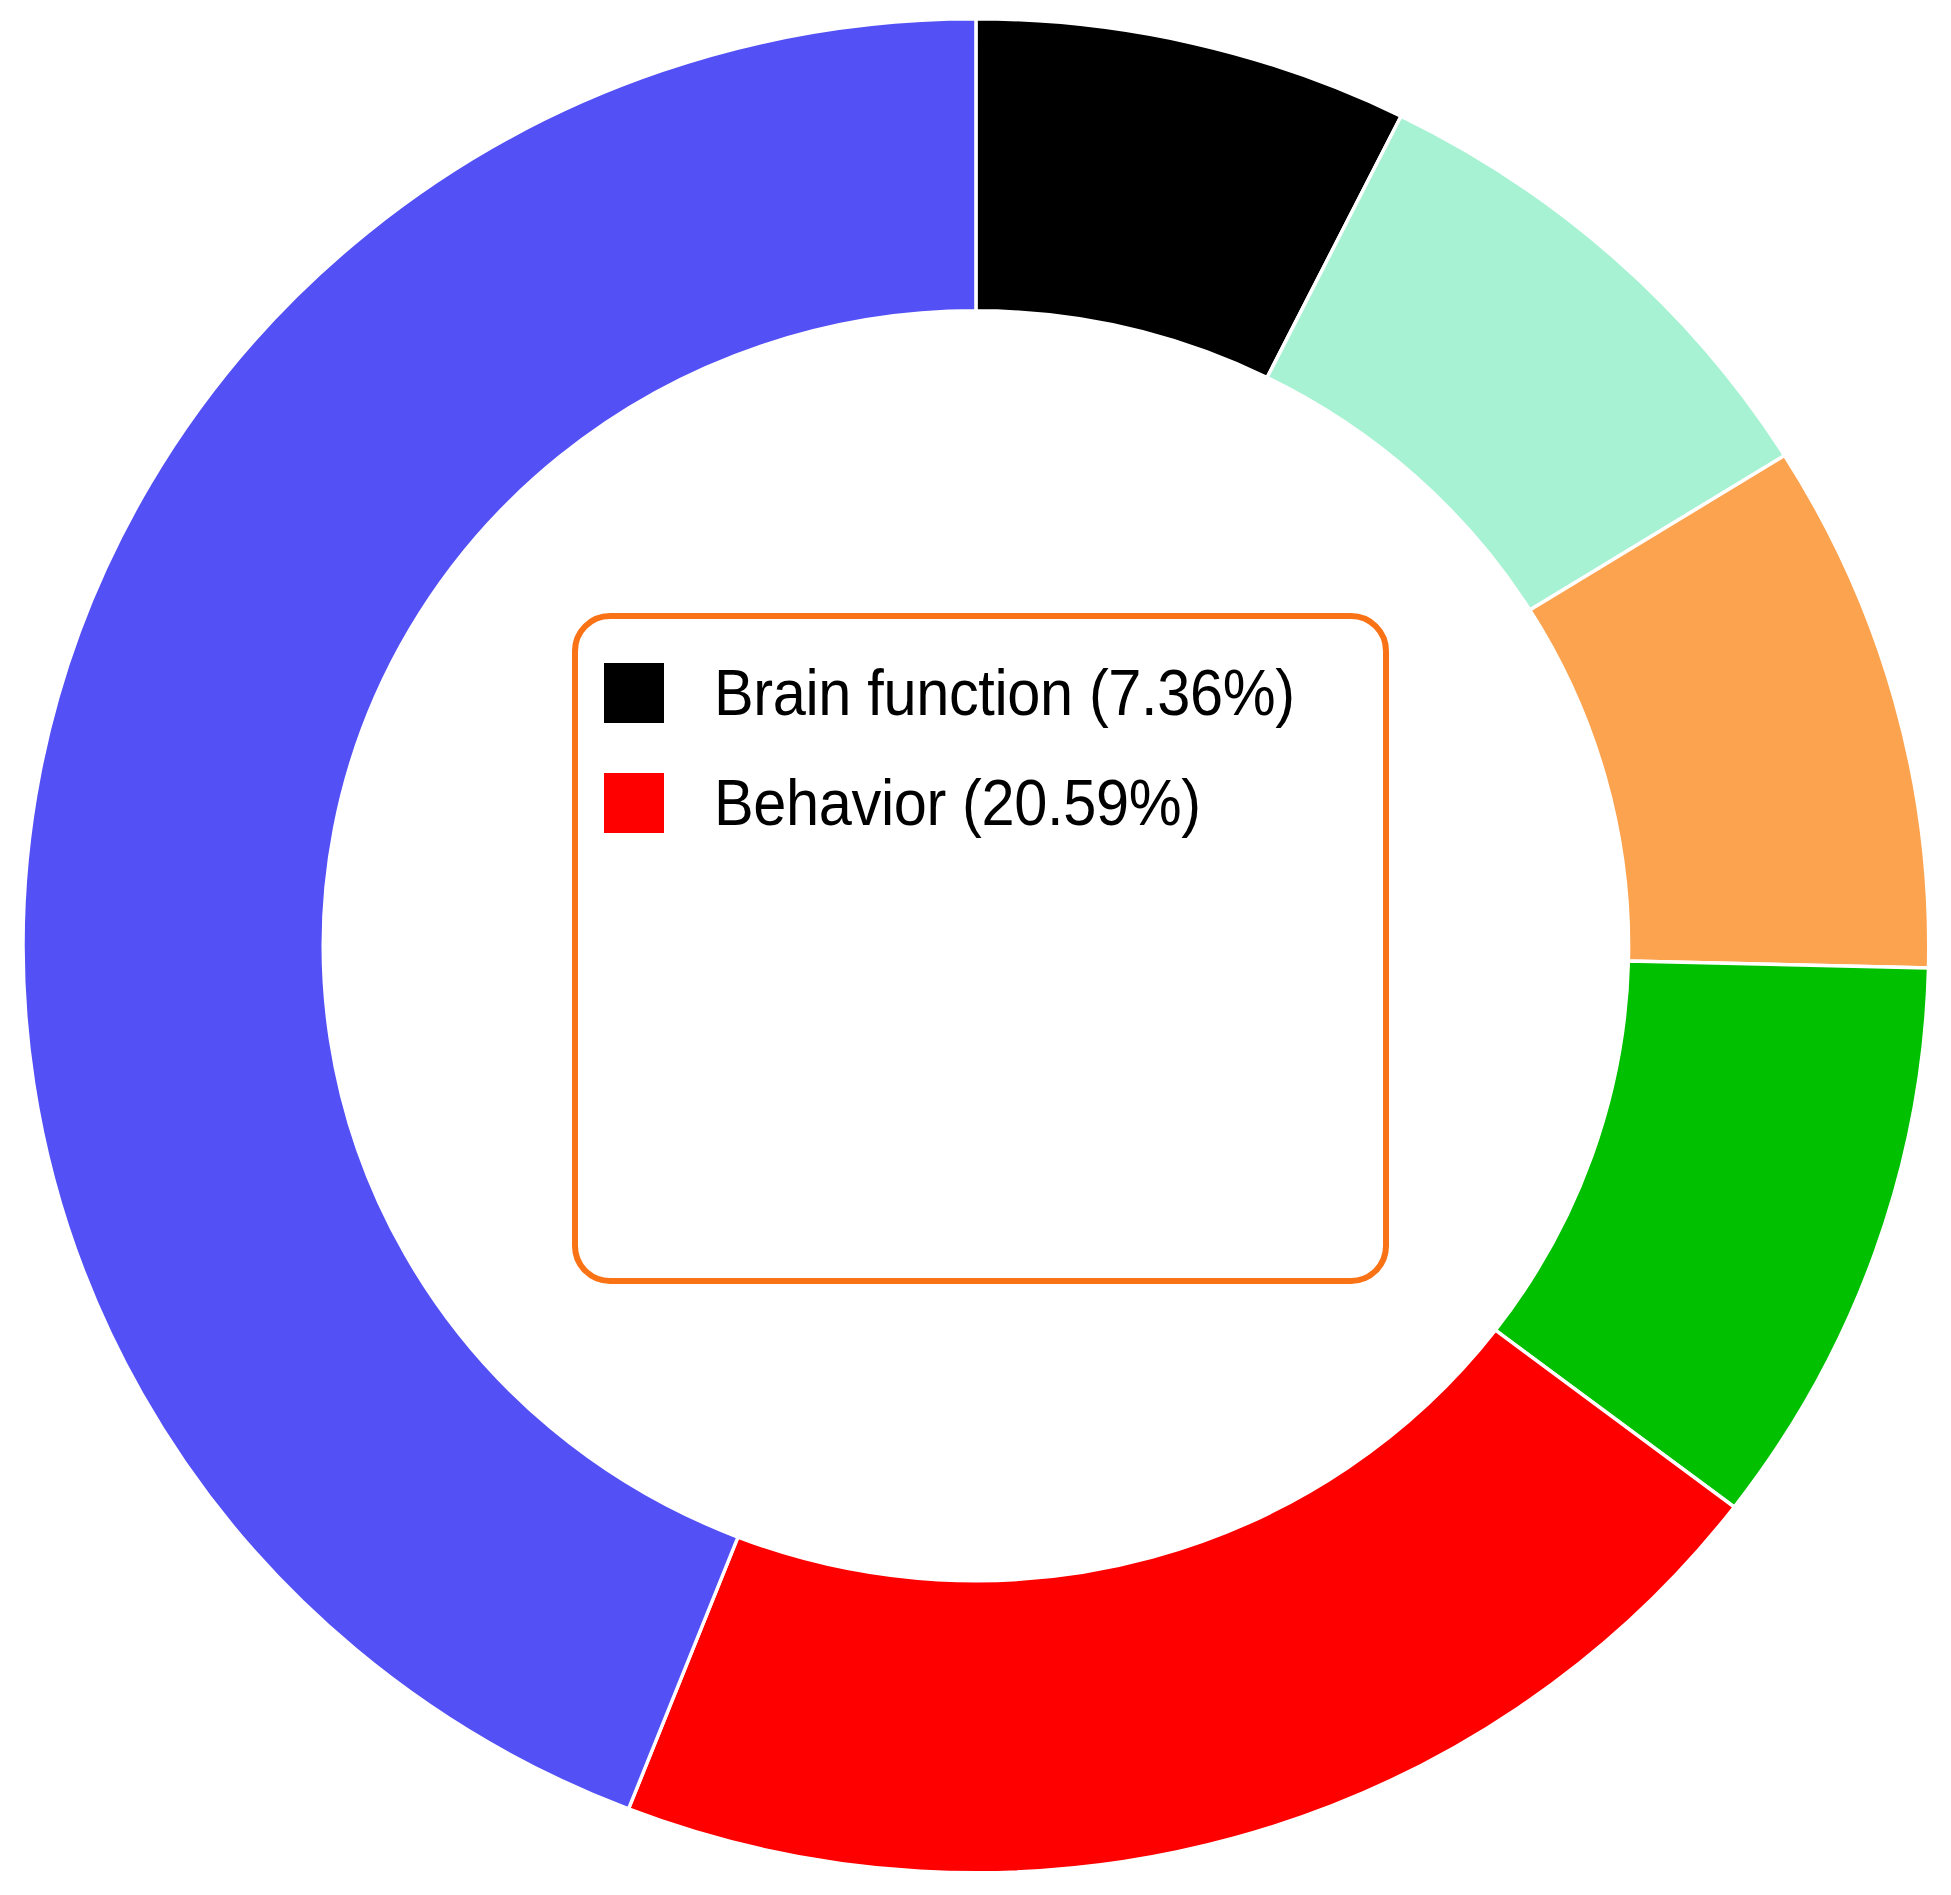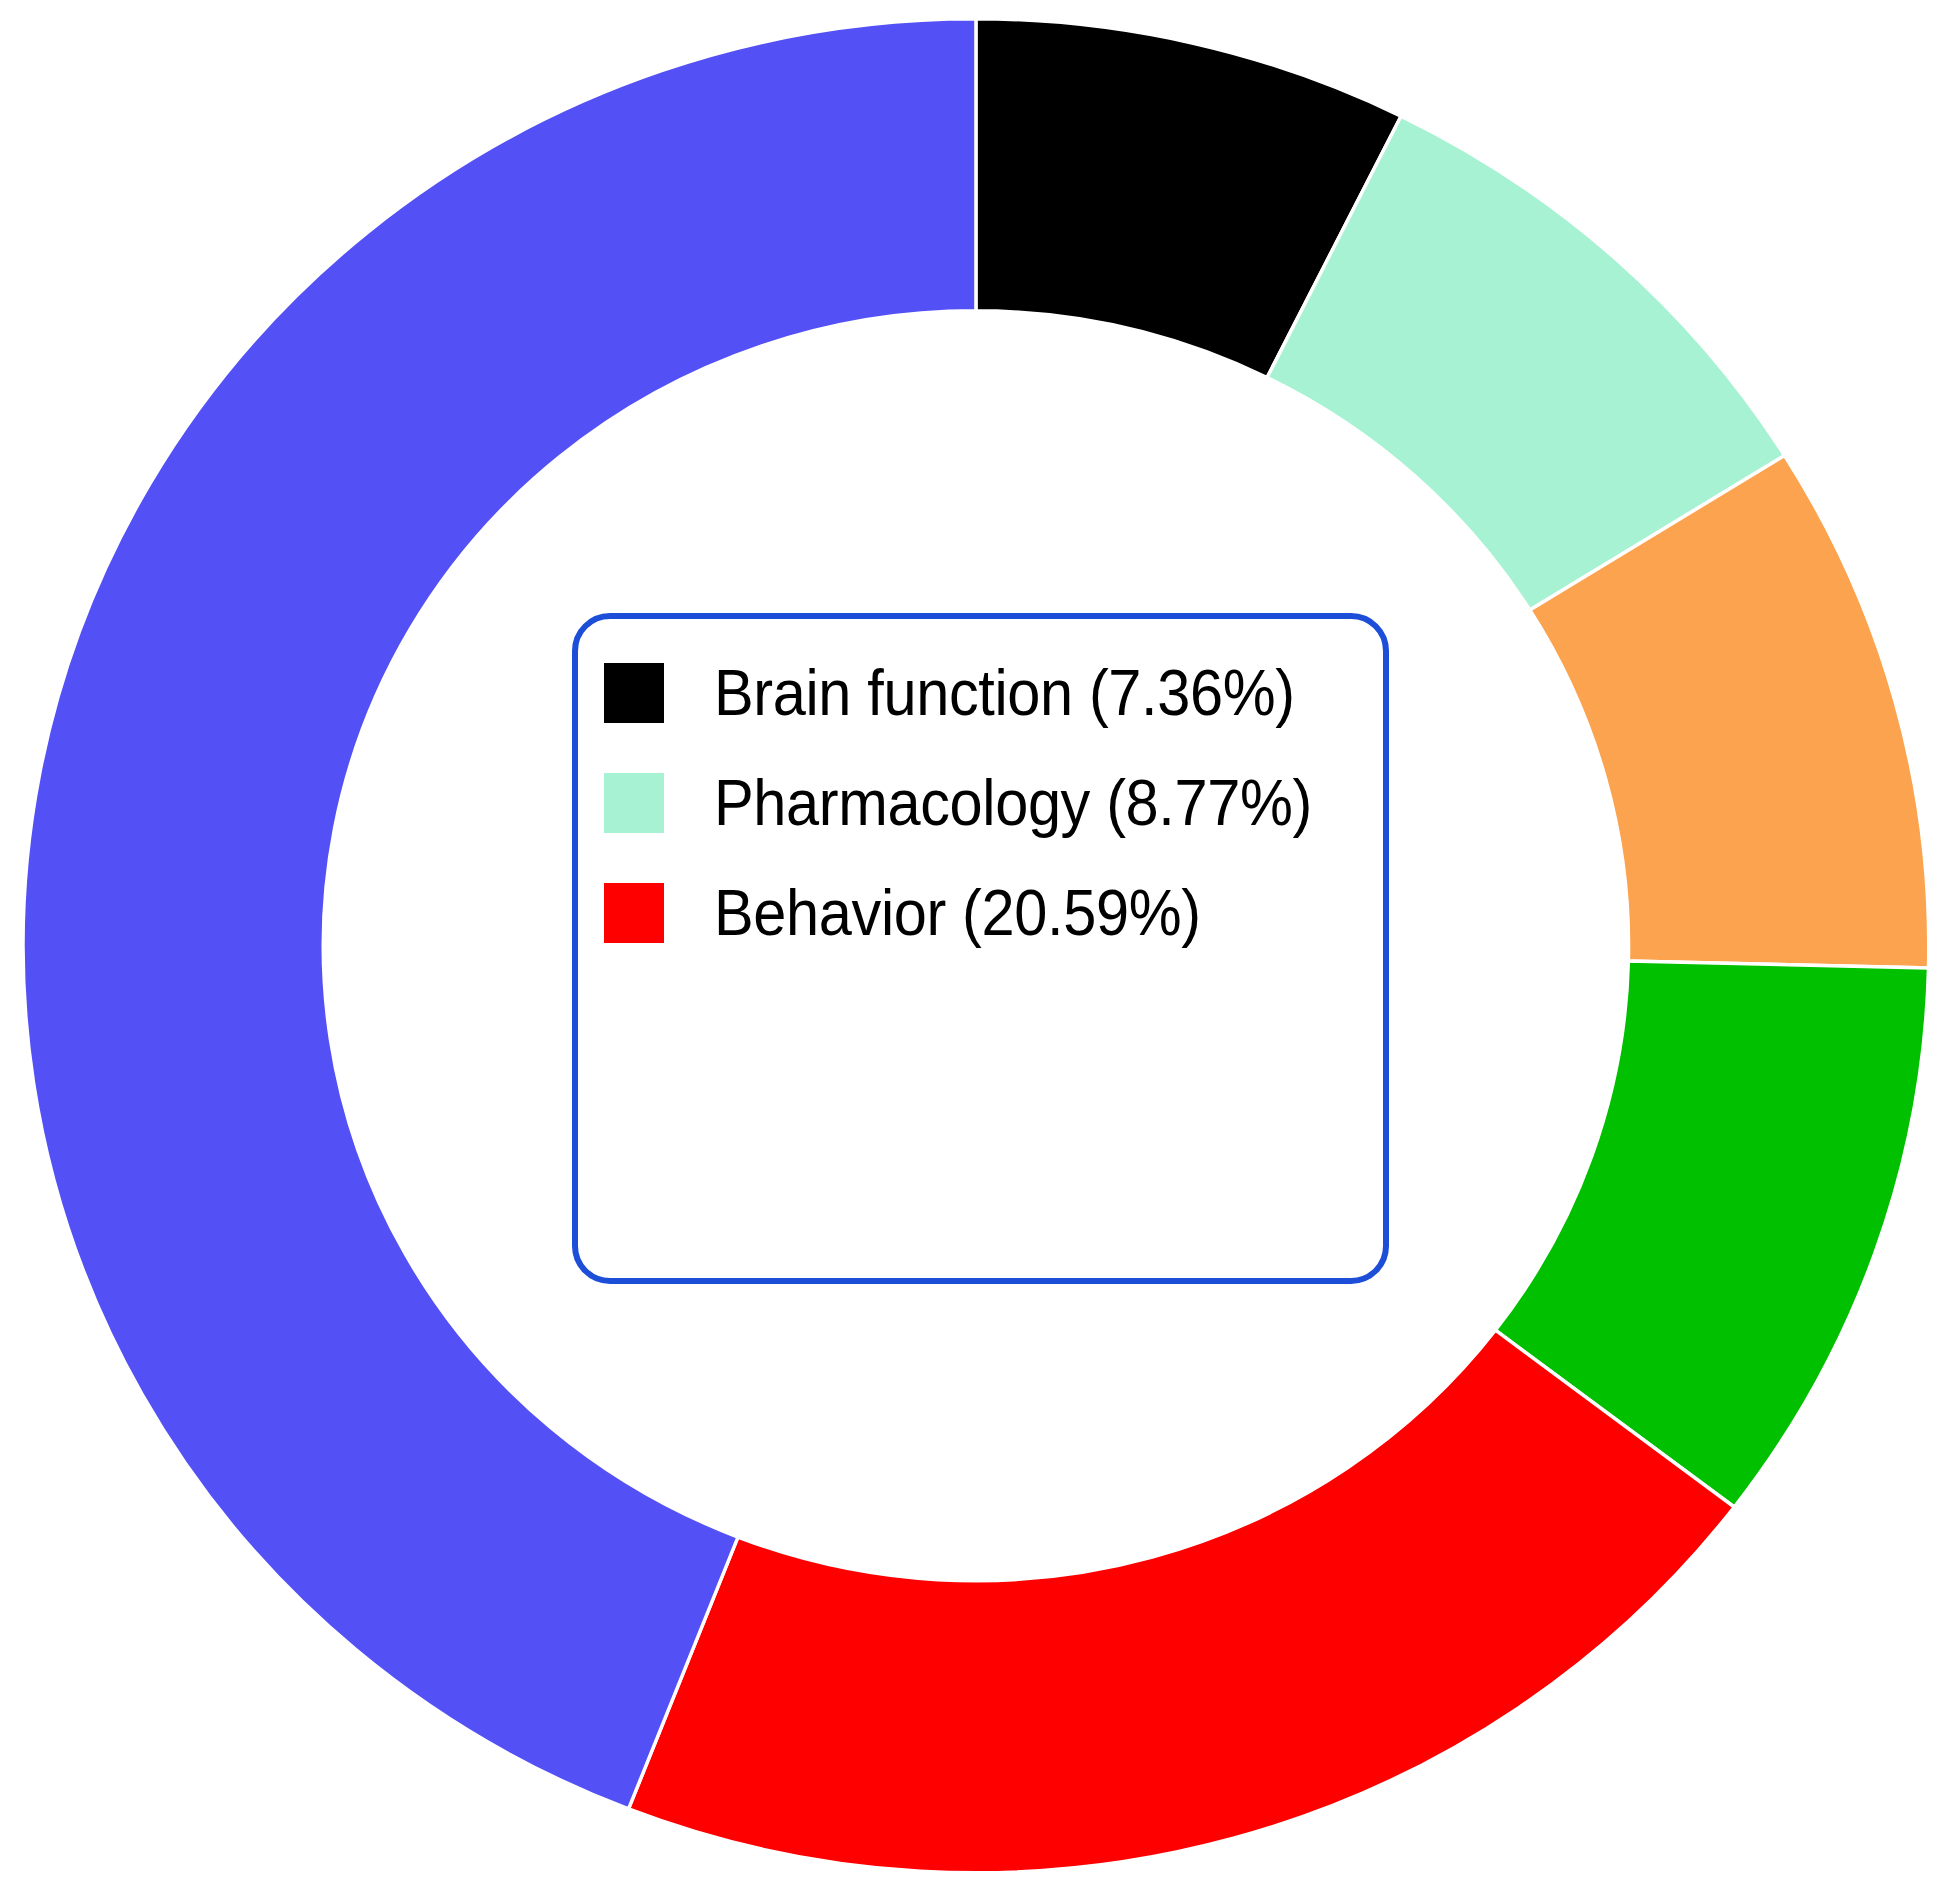--- a/index.html
+++ b/index.html
@@ -29,21 +29,21 @@
     display: block;
   }
   #legend-box {
     position: absolute;
     left: 572px;
     top: 613px;
     width: 817px;
     height: 671px;
     box-sizing: border-box;
     background: #ffffff;
-    border: 6px solid #1d4ed8;
+    border: 6px solid #f97316;
     border-radius: 38px;
     padding: 0;
   }
   #legend-list {
     position: absolute;
     left: 26px;
     top: 19px;
     right: 8.6px;
     bottom: 8.6px;
   }
@@ -86,24 +86,20 @@
   </svg>
 
   <div id="legend-box">
     <div id="legend-list">
 
       <div class="legend-row">
         <span class="legend-swatch" style="background: rgb(0, 0, 0);"></span>
         <span class="legend-label">Brain function (7.36%)</span>
       </div>
 
-      <div class="legend-row">
-        <span class="legend-swatch" style="background: rgb(168, 242, 212);"></span>
-        <span class="legend-label">Pharmacology (8.77%)</span>
-      </div>
 
 
 
       <div class="legend-row">
         <span class="legend-swatch" style="background: rgb(255, 0, 0);"></span>
         <span class="legend-label">Behavior (20.59%)</span>
       </div>
 
 
     </div>

